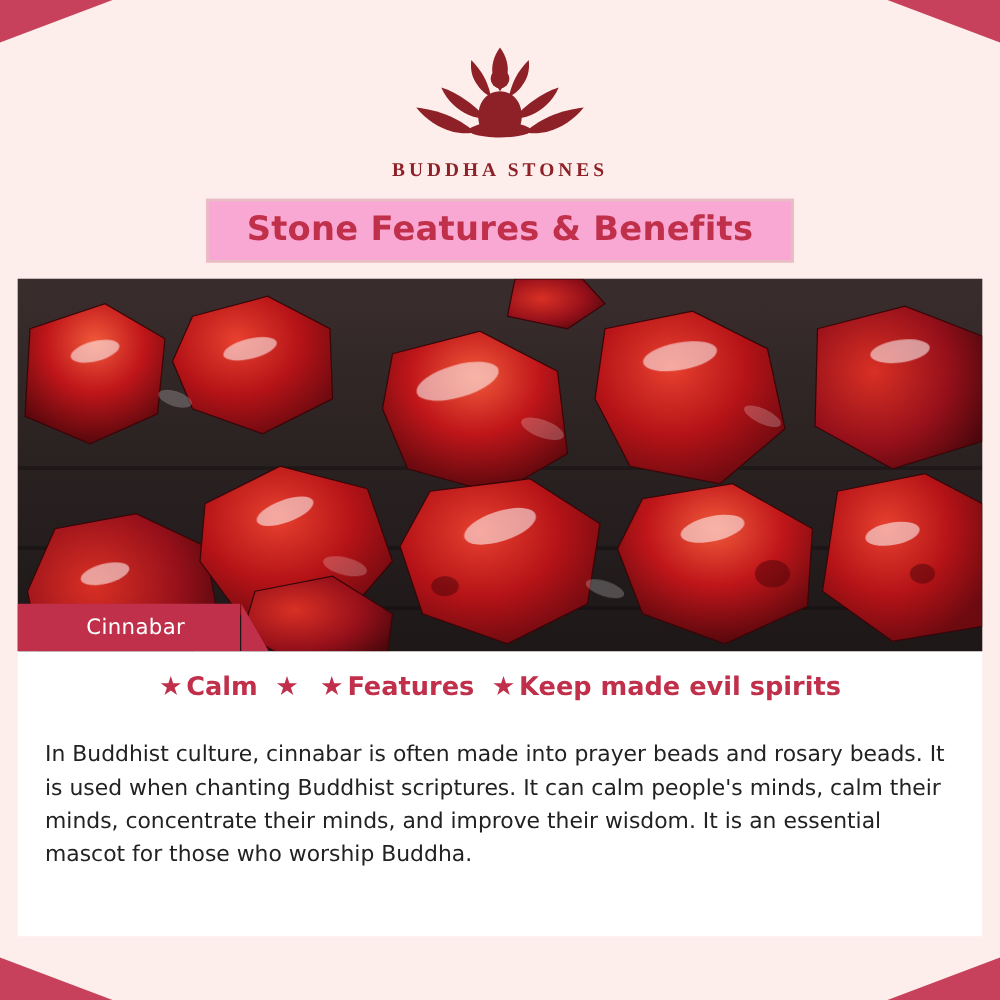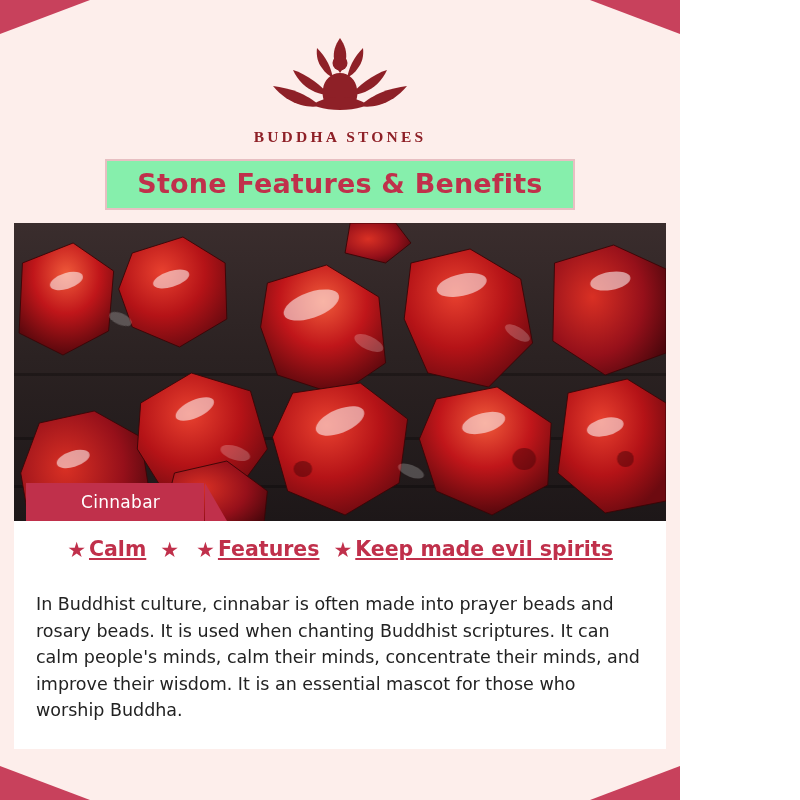--- a/index.html
+++ b/index.html
@@ -9,21 +9,21 @@
   body {
     width: 800px;
     height: 800px;
     font-family: "Liberation Sans", sans-serif;
     background: #ffffff;
     overflow: hidden;
   }
 
   .page {
     position: relative;
-    width: 680px;
+    width: 800px;
     height: 800px;
     background: #fdeeeb;
     overflow: hidden;
   }
 
   
   .corner {
     position: absolute;
     width: 0;
     height: 0;
@@ -78,21 +78,21 @@
     color: #8e2027;
     font-family: "Liberation Serif", serif;
   }
 
   
   .title-banner {
     position: relative;
     margin: 13px auto 0 auto;
     width: 470px;
     border: 2px solid #e7bfc2;
-    background: #86efac;
+    background: #f9a8d4;
     padding: 7px 0 9px 0;
     text-align: center;
     box-sizing: border-box;
   }
   .title-banner h1 {
     margin: 0;
     font-size: 27px;
     font-weight: bold;
     color: #c0304b;
     letter-spacing: 0.2px;
@@ -110,21 +110,21 @@
   }
   .photo-svg {
     display: block;
     width: 100%;
     height: 100%;
   }
 
   
   .name-tag {
     position: absolute;
-    left: 12px;
+    left: 0;
     bottom: 0;
     height: 38px;
     padding-left: 55px;
     padding-right: 44px;
     display: flex;
     align-items: center;
     background: #c0304b;
     z-index: 4;
   }
   .name-tag::after {
@@ -168,21 +168,20 @@
     color: #c0304b;
     font-size: 21px;
     line-height: 1;
     margin-right: 3px;
   }
   .benefit-label {
     color: #c0304b;
     font-size: 20.5px;
     font-weight: bold;
     font-family: "DejaVu Sans", sans-serif;
-    text-decoration: underline;
   }
 
   .description {
     margin-top: 30px;
     font-size: 17.5px;
     line-height: 1.52;
     color: #222222;
     font-family: "DejaVu Sans", sans-serif;
     text-align: left;
   }

